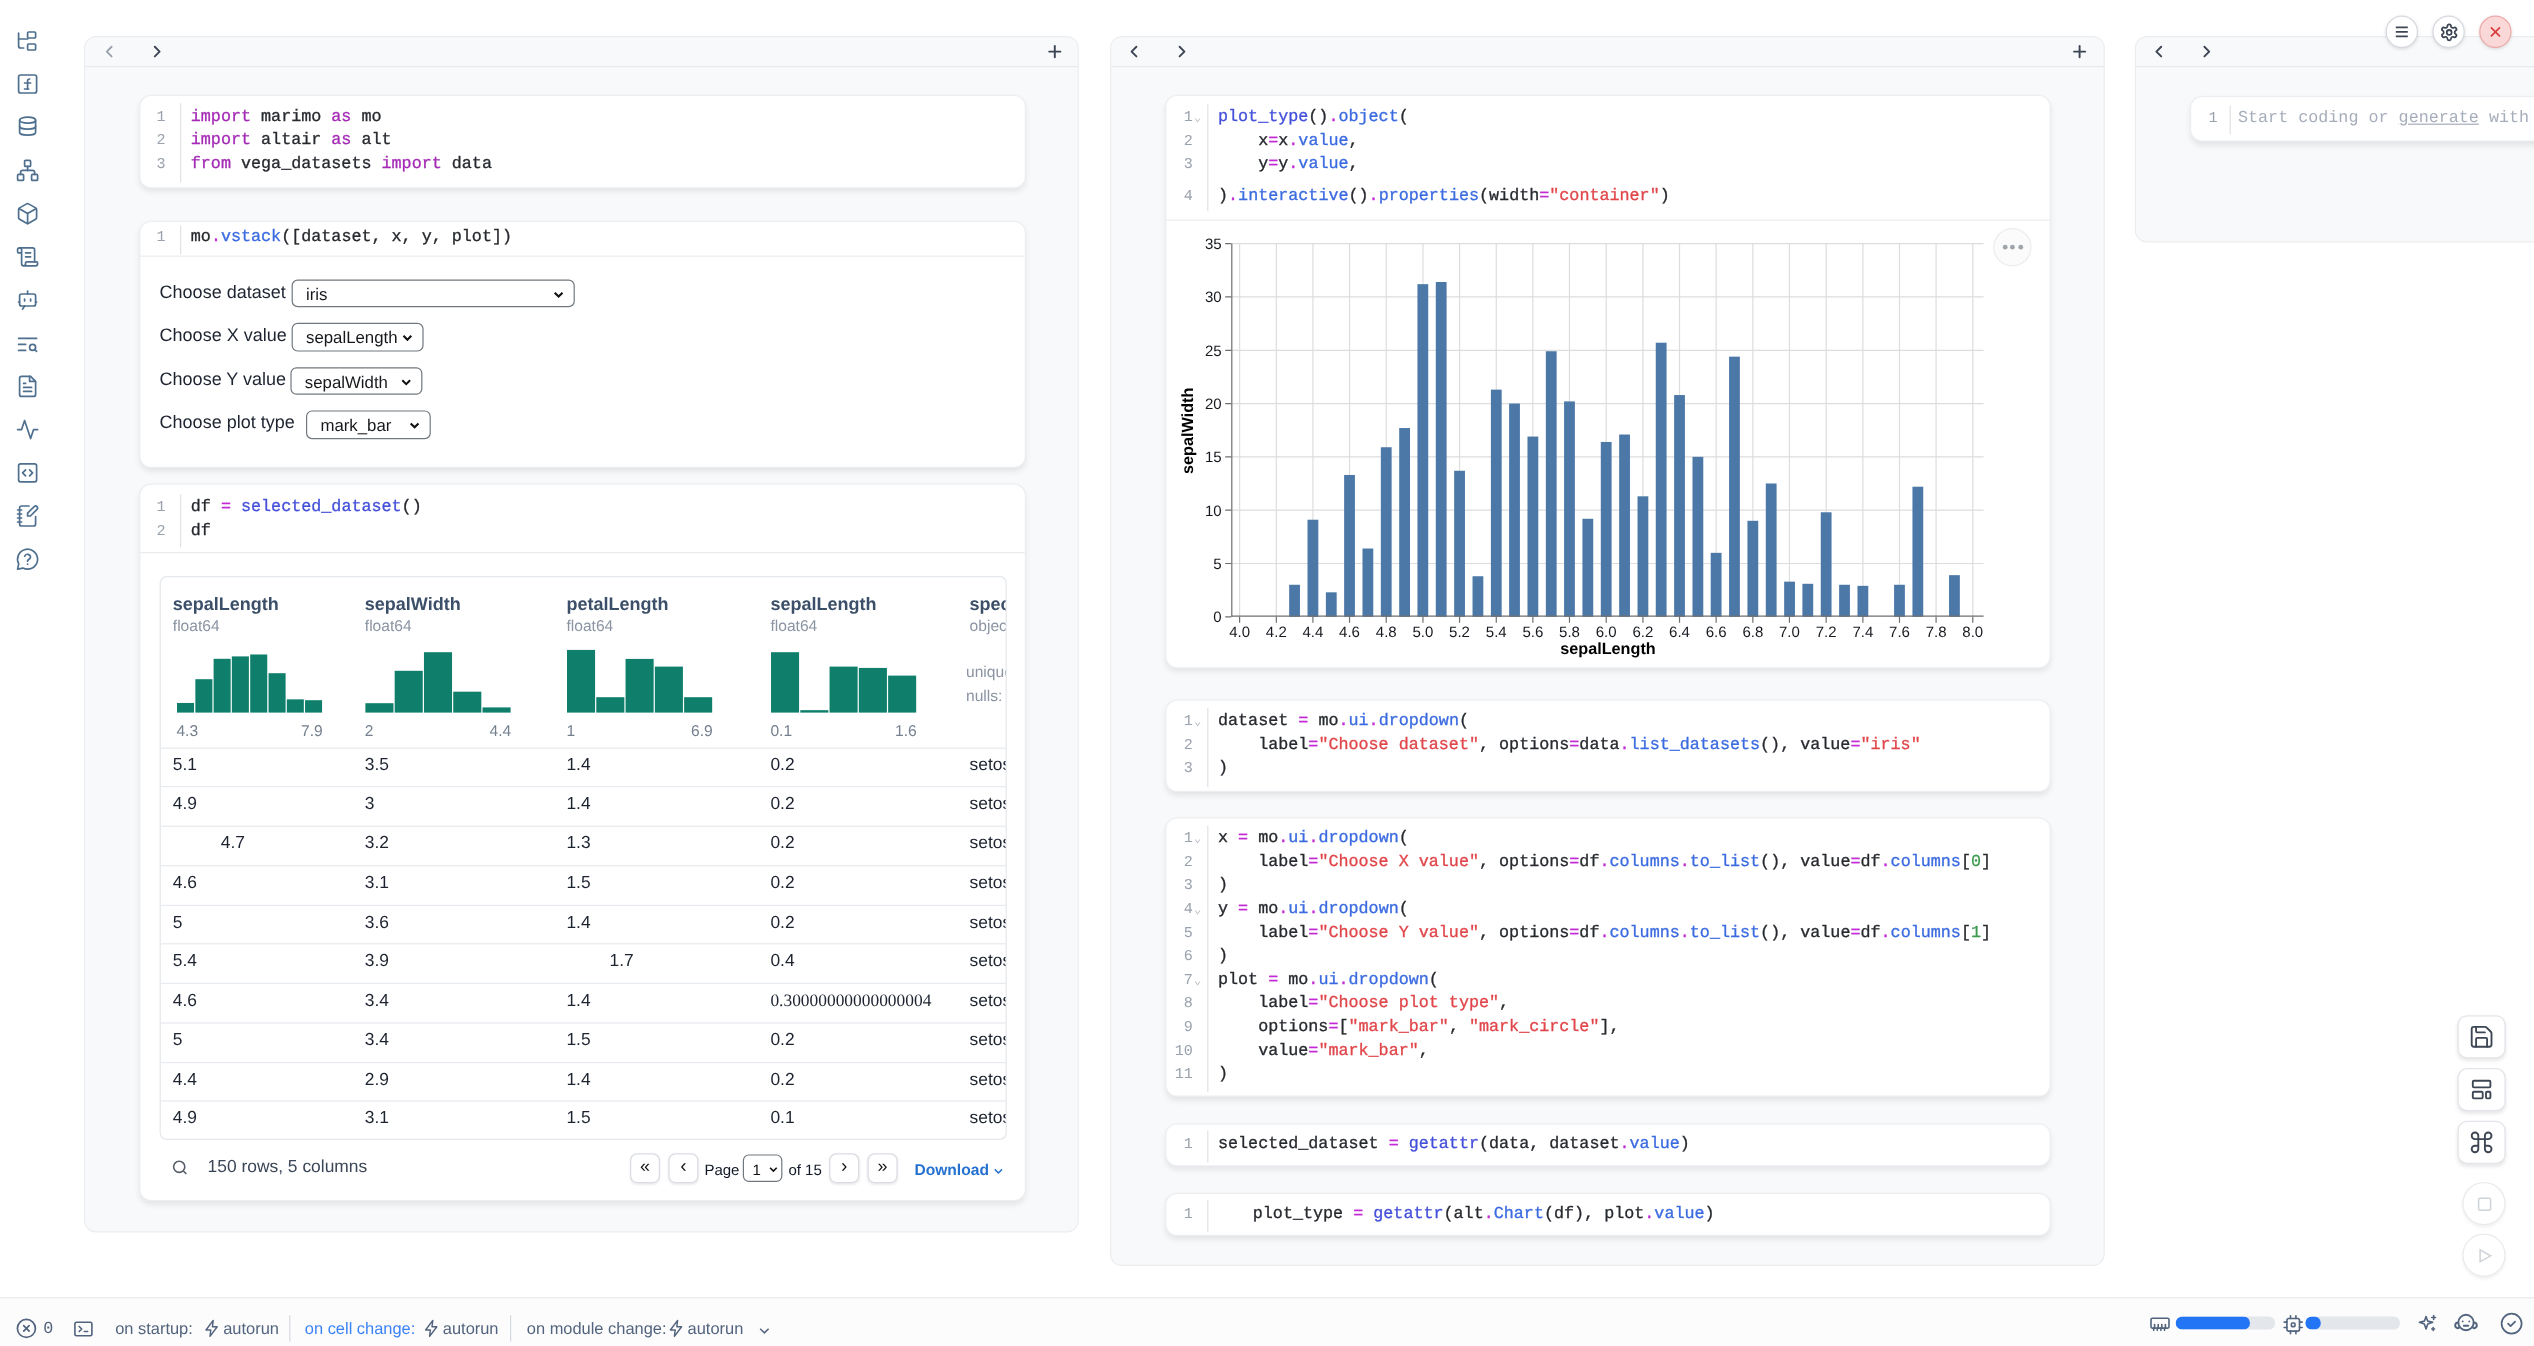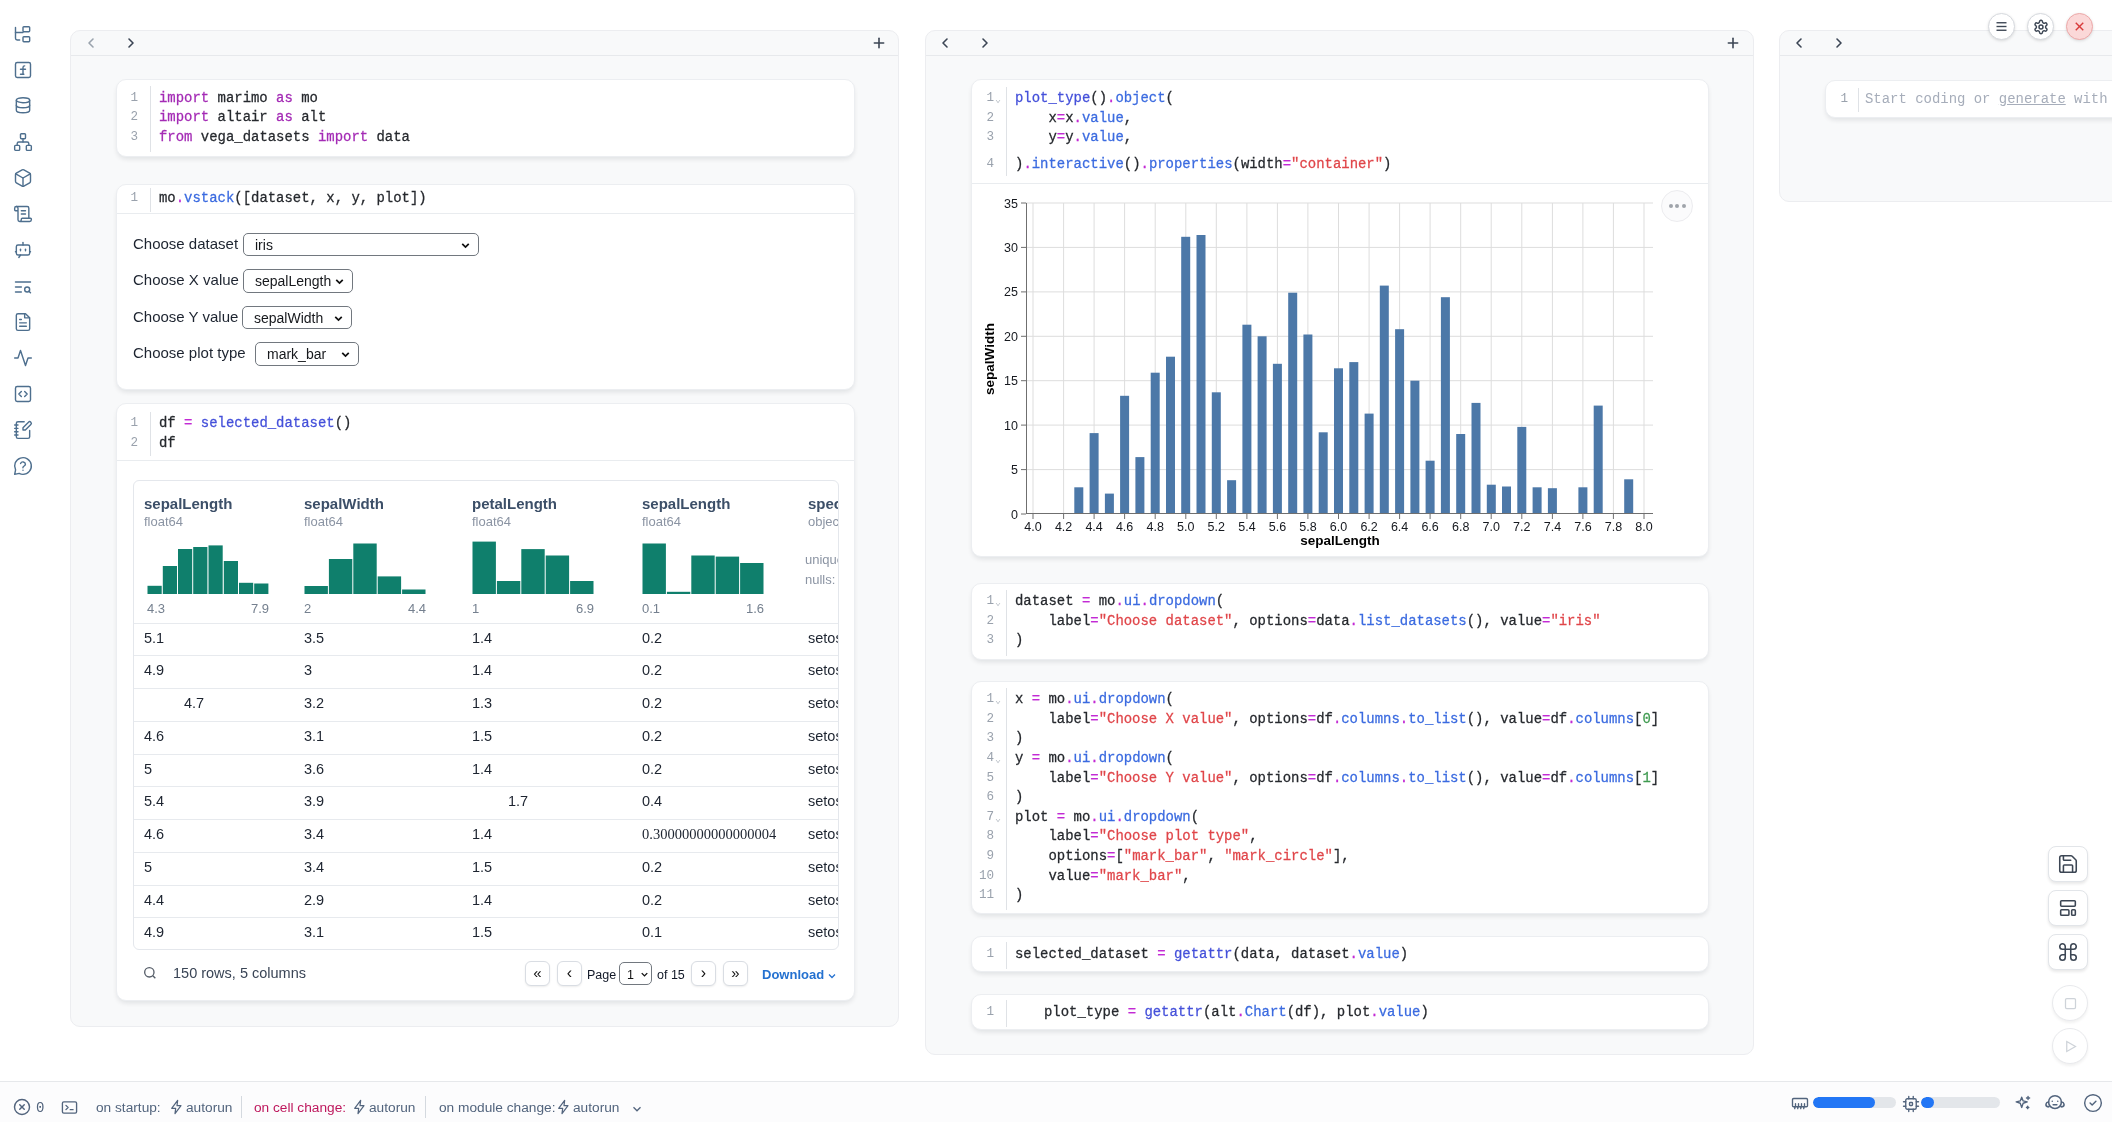--- a/index.html
+++ b/index.html
@@ -589,21 +589,21 @@
     <rect x="2" y="4" width="20" height="16" rx="2"></rect>
     <path d="m7 15 3-3-3-3"></path>
     <path d="M13 15h4"></path>
   </svg>
 <div class="abs" style="left:96px;top:1100px;font-size:13.7px;color:#52647d;">on startup:</div>
 <svg class="abs" style="left:169px;top:1099px" width="16" height="16" viewBox="0 0 24 24" fill="none" stroke="#52647d" stroke-width="1.8" stroke-linecap="round" stroke-linejoin="round">
     <path d="M13 2 4 14h6l-1 8 9-12h-6l1-8z"></path>
   </svg>
 <div class="abs" style="left:186px;top:1100px;font-size:13.7px;color:#52647d;">autorun</div>
 <div class="abs sdiv" style="left:241px;"></div>
-<div class="abs" style="left:254px;top:1100px;font-size:13.7px;color:#be185d;">on cell change:</div>
+<div class="abs" style="left:254px;top:1100px;font-size:13.7px;color:#3b82f6;">on cell change:</div>
 <svg class="abs" style="left:352px;top:1099px" width="16" height="16" viewBox="0 0 24 24" fill="none" stroke="#52647d" stroke-width="1.8" stroke-linecap="round" stroke-linejoin="round">
     <path d="M13 2 4 14h6l-1 8 9-12h-6l1-8z"></path>
   </svg>
 <div class="abs" style="left:369px;top:1100px;font-size:13.7px;color:#52647d;">autorun</div>
 <div class="abs sdiv" style="left:425px;"></div>
 <div class="abs" style="left:439px;top:1100px;font-size:13.7px;color:#52647d;">on module change:</div>
 <svg class="abs" style="left:556px;top:1099px" width="16" height="16" viewBox="0 0 24 24" fill="none" stroke="#52647d" stroke-width="1.8" stroke-linecap="round" stroke-linejoin="round">
     <path d="M13 2 4 14h6l-1 8 9-12h-6l1-8z"></path>
   </svg>
 <div class="abs" style="left:573px;top:1100px;font-size:13.7px;color:#52647d;">autorun</div>

